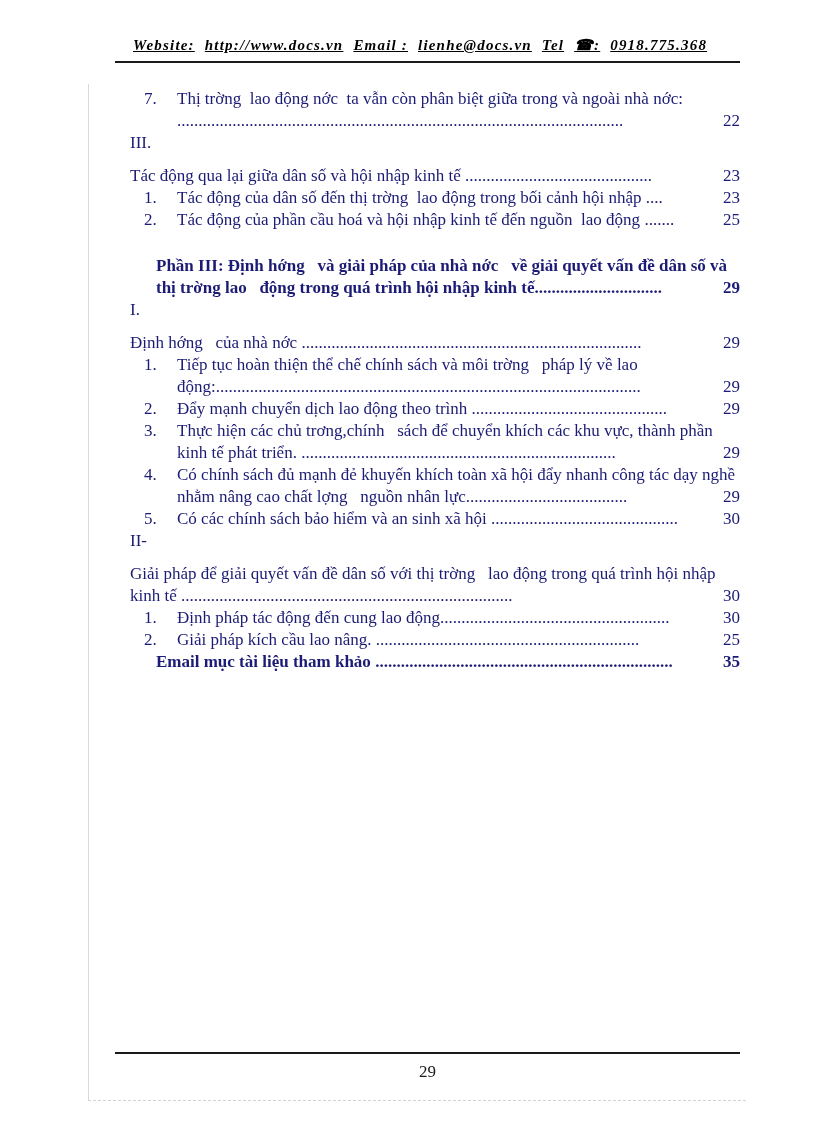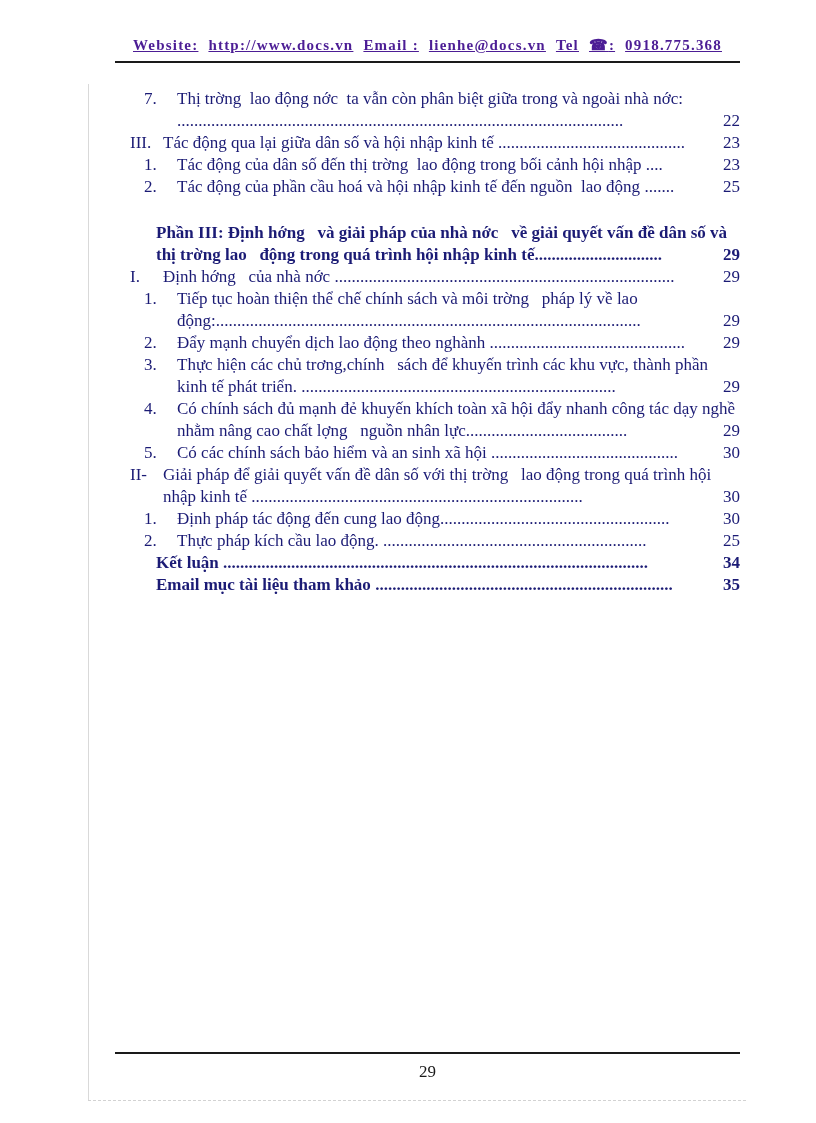--- a/index.html
+++ b/index.html
@@ -29,41 +29,42 @@
   
   .header {
     position: absolute;
     top: 36px; left: 115px; right: 76px;
     border-bottom: 2px solid #1a1a1a;
     padding-bottom: 7px;
     padding-left: 18px;
     white-space: nowrap;
   }
   .header .h-seg {
+    font-style: italic;
     font-weight: bold;
     font-size: 15px;
     letter-spacing: 1.2px;
-    color: #4c1d95;
+    color: #000000;
     text-decoration: underline;
   }
   .header .h-gap { display: inline-block; width: 10px; }
 
   
   .content {
     position: absolute;
     top: 88px; left: 115px; right: 76px;
   }
   .toc-entry {
     display: flex;
     font-size: 17px;
     line-height: 22px;
   }
   .toc-entry.bold { font-weight: bold; margin-left: 41px; }
   .ind-0 { margin-left: 0; }
-  .ind-1 { margin-left: 15px; }
+  .ind-1 { margin-left: 15px; flex-direction: column; }
   .ind-2 { margin-left: 29px; }
   .section-gap { margin-top: 24px; }
   .toc-label { flex: 0 0 33px; }
   .toc-body { flex: 1; display: block; }
   .toc-text { white-space: pre-wrap; }
   .toc-dots { word-break: break-all; }
   .toc-page { float: right; }
 
   
   .footer {
@@ -121,26 +122,26 @@
       <span class="toc-body"><span class="toc-text">Định hớng   của nhà nớc </span><span class="toc-dots">................................................................................</span><span class="toc-page">29</span></span>
     </div>
 
     <div class="toc-entry ind-2">
       <span class="toc-label">1.</span>
       <span class="toc-body"><span class="toc-text">Tiếp tục hoàn thiện thể chế chính sách và môi trờng   pháp lý về lao động:</span><span class="toc-dots">....................................................................................................</span><span class="toc-page">29</span></span>
     </div>
 
     <div class="toc-entry ind-2">
       <span class="toc-label">2.</span>
-      <span class="toc-body"><span class="toc-text">Đẩy mạnh chuyển dịch lao động theo nghành </span><span class="toc-dots">..............................................</span><span class="toc-page">29</span></span>
+      <span class="toc-body"><span class="toc-text">Đẩy mạnh chuyển dịch lao động theo trình </span><span class="toc-dots">..............................................</span><span class="toc-page">29</span></span>
     </div>
 
     <div class="toc-entry ind-2">
       <span class="toc-label">3.</span>
-      <span class="toc-body"><span class="toc-text">Thực hiện các chủ trơng,chính   sách để khuyến trình các khu vực, thành phần kinh tế phát triển. </span><span class="toc-dots">..........................................................................</span><span class="toc-page">29</span></span>
+      <span class="toc-body"><span class="toc-text">Thực hiện các chủ trơng,chính   sách để chuyển khích các khu vực, thành phần kinh tế phát triển. </span><span class="toc-dots">..........................................................................</span><span class="toc-page">29</span></span>
     </div>
 
     <div class="toc-entry ind-2">
       <span class="toc-label">4.</span>
       <span class="toc-body"><span class="toc-text">Có chính sách đủ mạnh đẻ khuyến khích toàn xã hội đẩy nhanh công tác dạy nghề nhằm nâng cao chất lợng   nguồn nhân lực</span><span class="toc-dots">......................................</span><span class="toc-page">29</span></span>
     </div>
 
     <div class="toc-entry ind-2">
       <span class="toc-label">5.</span>
       <span class="toc-body"><span class="toc-text">Có các chính sách bảo hiểm và an sinh xã hội </span><span class="toc-dots">............................................</span><span class="toc-page">30</span></span>
@@ -151,26 +152,23 @@
       <span class="toc-body"><span class="toc-text">Giải pháp để giải quyết vấn đề dân số với thị trờng   lao động trong quá trình hội nhập kinh tế </span><span class="toc-dots">..............................................................................</span><span class="toc-page">30</span></span>
     </div>
 
     <div class="toc-entry ind-2">
       <span class="toc-label">1.</span>
       <span class="toc-body"><span class="toc-text">Định pháp tác động đến cung lao động</span><span class="toc-dots">......................................................</span><span class="toc-page">30</span></span>
     </div>
 
     <div class="toc-entry ind-2">
       <span class="toc-label">2.</span>
-      <span class="toc-body"><span class="toc-text">Thực pháp kích cầu lao động. </span><span class="toc-dots">..............................................................</span><span class="toc-page">25</span></span>
+      <span class="toc-body"><span class="toc-text">Giải pháp kích cầu lao nâng. </span><span class="toc-dots">..............................................................</span><span class="toc-page">25</span></span>
     </div>
 
-    <div class="toc-entry ind-0 bold">
-      <span class="toc-body"><span class="toc-text">Kết luận </span><span class="toc-dots">....................................................................................................</span><span class="toc-page">34</span></span>
-    </div>
 
     <div class="toc-entry ind-0 bold">
       <span class="toc-body"><span class="toc-text">Email mục tài liệu tham khảo </span><span class="toc-dots">......................................................................</span><span class="toc-page">35</span></span>
     </div>
 
   </div>
 
   <div class="footer">
     <span class="page-num">29</span>
   </div>

